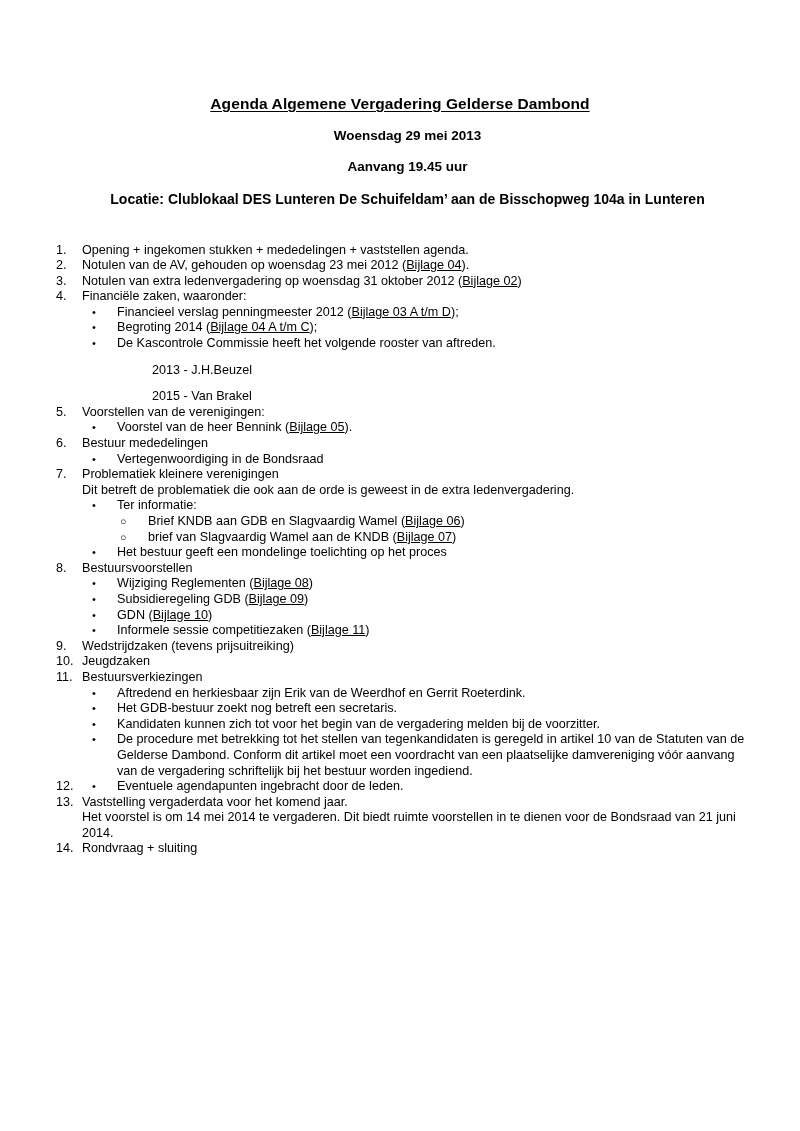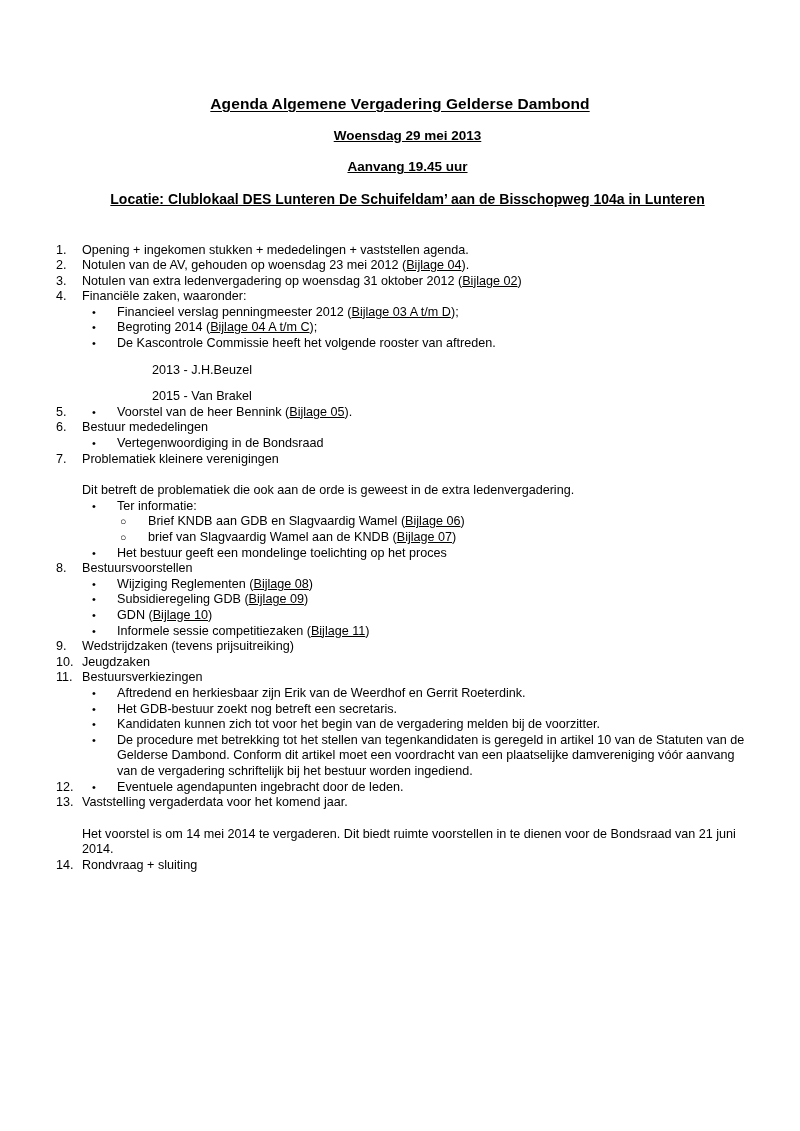--- a/index.html
+++ b/index.html
@@ -37,21 +37,20 @@
     text-underline-offset: 2px;
     line-height: 1.0;
     margin: 0 0 17px 0;
     letter-spacing: 0.1px;
   }
   .doc-subtitle {
     font-size: 13.5px;
     font-weight: bold;
     line-height: 1.0;
     margin: 0 0 18px 15px;
-    text-decoration: underline;
   }
   .doc-subtitle.last {
     font-size: 14px;
     margin-bottom: 0;
   }
 
   
   .content {
     margin-top: 37px;
     padding-left: 44px;
@@ -75,21 +74,20 @@
     left: 0;
     top: 0;
     width: 22px;
     text-align: left;
   }
   .li-text {
     display: block;
   }
   .cont-line {
     display: block;
-    margin-top: 16px;
   }
 
   
   ul.lvl2 {
     list-style: none;
     margin: 0;
     padding: 0;
   }
   ul.lvl2 > li {
     position: relative;
@@ -183,20 +181,21 @@
             <div class="sub-lines">
               <div>2013 - J.H.Beuzel</div>
               <div>2015 - Van Brakel</div>
             </div>
           </li>
         </ul>
       </li>
 
       <li>
         <span class="num">5.</span>
+        <span class="li-text">Voorstellen van de verenigingen:</span>
         <ul class="lvl2">
           <li>
             <span class="bullet">•</span>
             <span>Voorstel van de heer Bennink (</span><span class="u">Bijlage 05</span><span>).</span>
           </li>
         </ul>
       </li>
 
       <li>
         <span class="num">6.</span>

